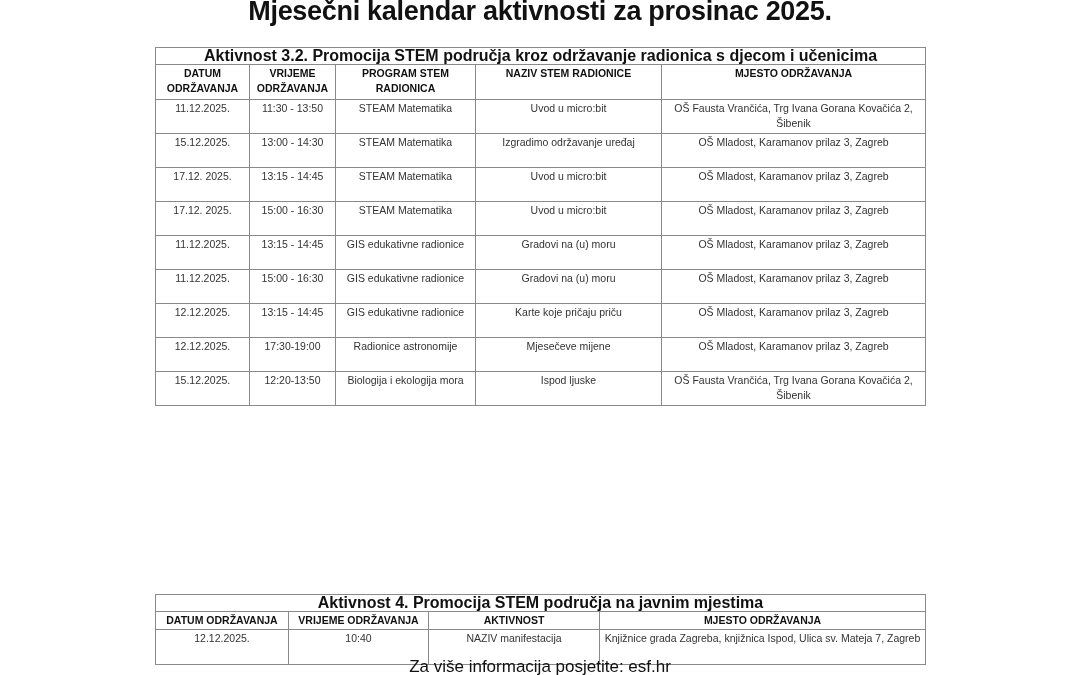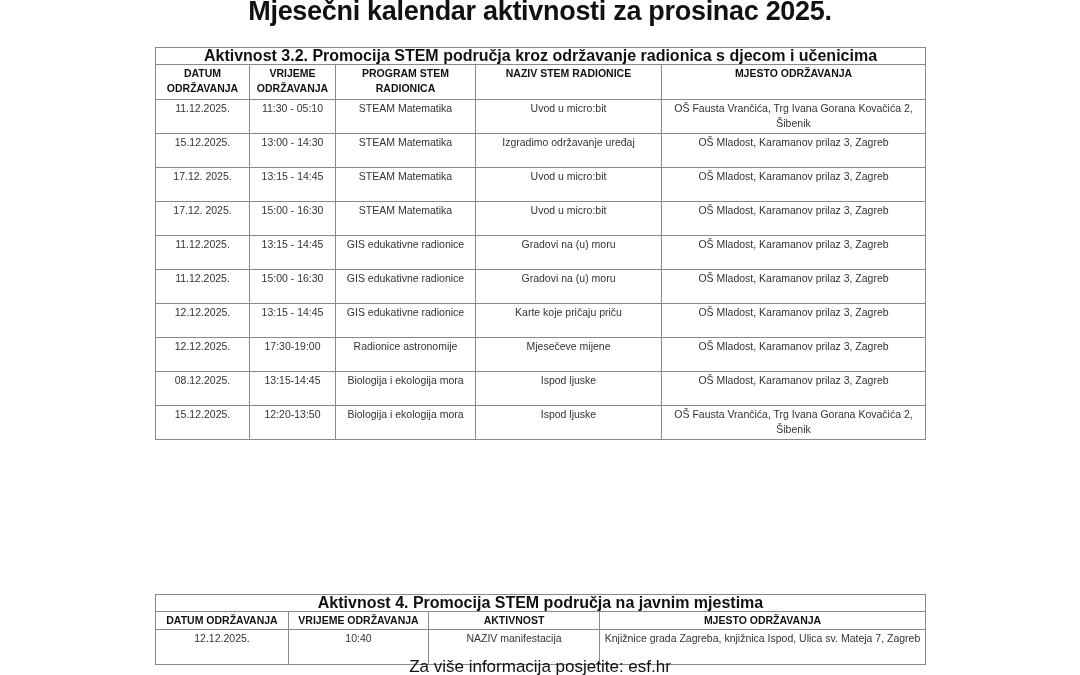--- a/index.html
+++ b/index.html
@@ -38,21 +38,21 @@
       <th>DATUM ODRŽAVANJA</th>
       <th>VRIJEME ODRŽAVANJA</th>
       <th>PROGRAM STEM RADIONICA</th>
       <th>NAZIV STEM RADIONICE</th>
       <th>MJESTO ODRŽAVANJA</th>
     </tr>
   </thead>
   <tbody id="t1-body">
       <tr class="row">
         <td>11.12.2025.</td>
-        <td>11:30 - 05:10</td>
+        <td>11:30 - 13:50</td>
         <td>STEAM Matematika</td>
         <td>Uvod u micro:bit</td>
         <td>OŠ Fausta Vrančića, Trg Ivana Gorana Kovačića 2, Šibenik</td>
       </tr>
       <tr class="row">
         <td>15.12.2025.</td>
         <td>13:00 - 14:30</td>
         <td>STEAM Matematika</td>
         <td>Izgradimo održavanje uređaj</td>
         <td>OŠ Mladost, Karamanov prilaz 3, Zagreb</td>
@@ -93,27 +93,20 @@
         <td>OŠ Mladost, Karamanov prilaz 3, Zagreb</td>
       </tr>
       <tr class="row">
         <td>12.12.2025.</td>
         <td>17:30-19:00</td>
         <td>Radionice astronomije</td>
         <td>Mjesečeve mijene</td>
         <td>OŠ Mladost, Karamanov prilaz 3, Zagreb</td>
       </tr>
       <tr class="row">
-        <td>08.12.2025.</td>
-        <td>13:15-14:45</td>
-        <td>Biologija i ekologija mora</td>
-        <td>Ispod ljuske</td>
-        <td>OŠ Mladost, Karamanov prilaz 3, Zagreb</td>
-      </tr>
-      <tr class="row">
         <td>15.12.2025.</td>
         <td>12:20-13:50</td>
         <td>Biologija i ekologija mora</td>
         <td>Ispod ljuske</td>
         <td>OŠ Fausta Vrančića, Trg Ivana Gorana Kovačića 2, Šibenik</td>
       </tr>
     </tbody>
 </table>
 
 <table id="t2">

